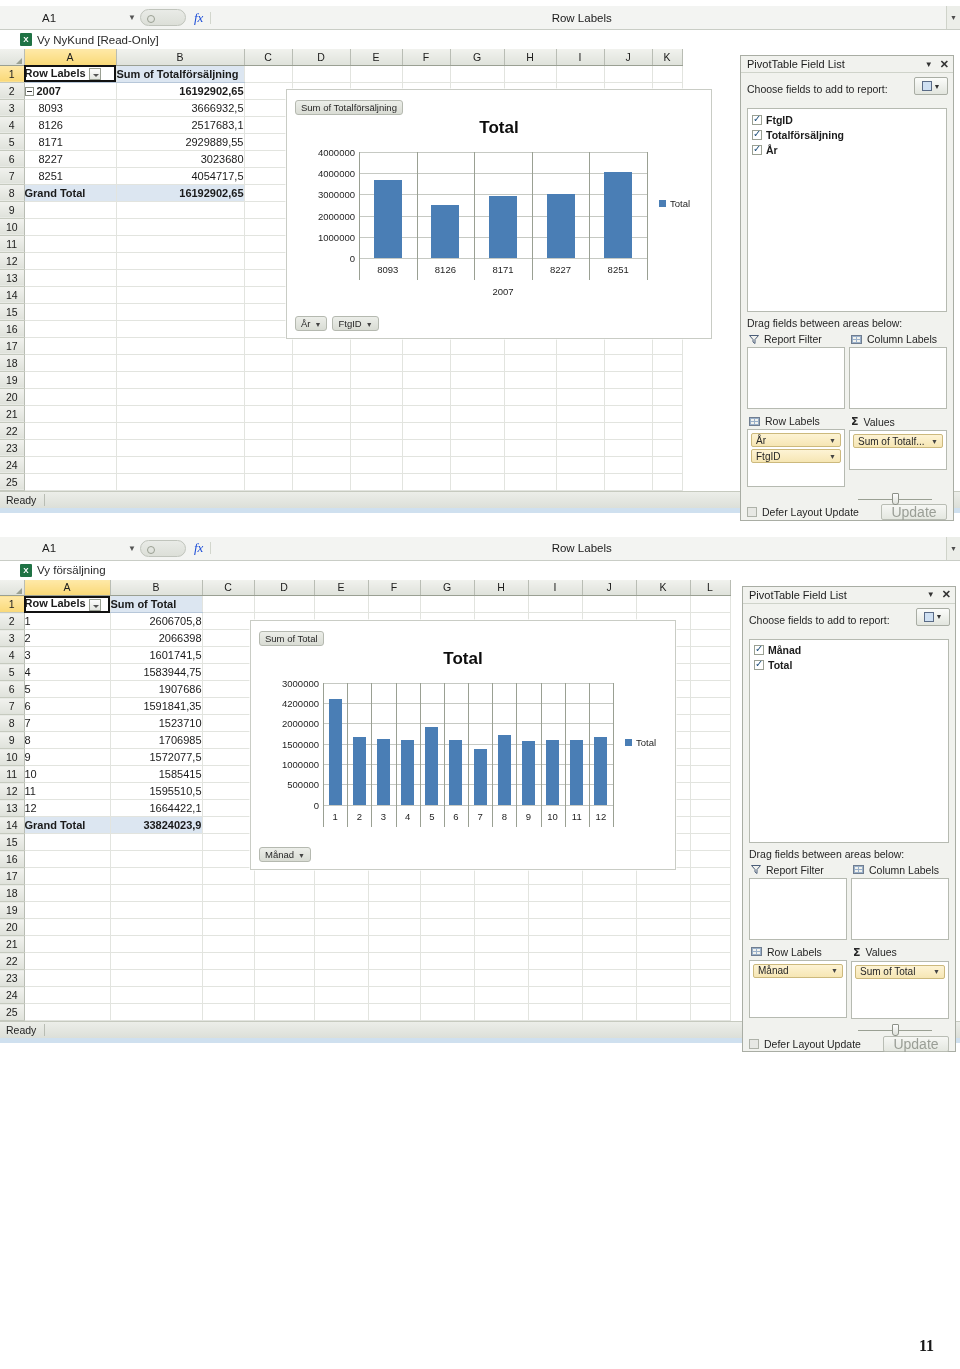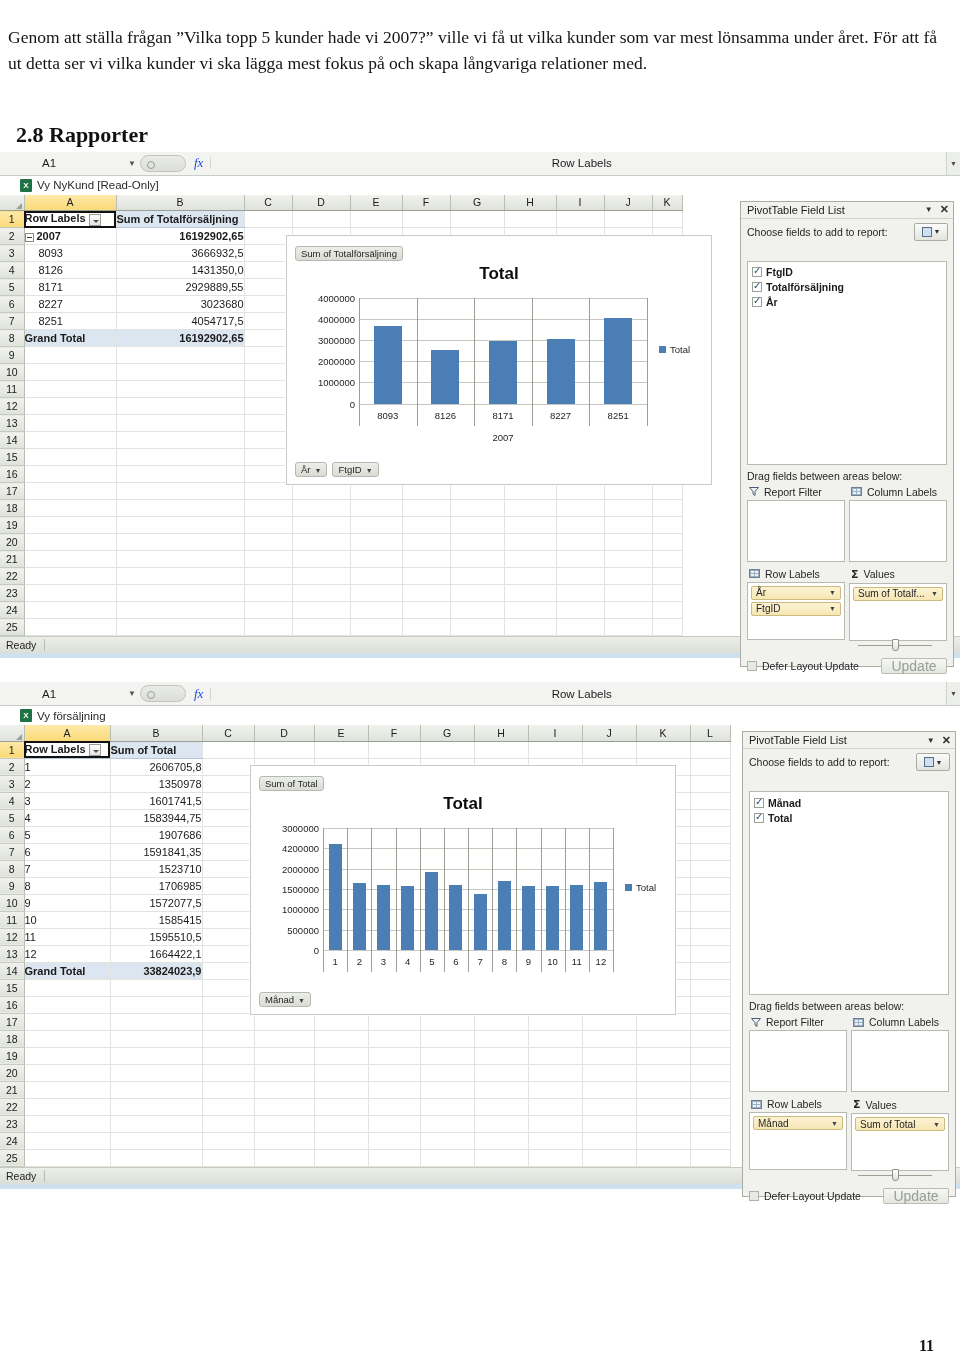--- a/index.html
+++ b/index.html
@@ -215,21 +215,21 @@
   }
   .fp-title {
     display:flex; align-items:center;
     height:17px; padding:0 4px 0 6px;
     font-size:11px; color:#1c1c1c;
     border-bottom:1px solid #cfd3ca;
   }
   .fp-title .sp { margin-left:auto; display:flex; gap:7px; align-items:center; }
   .fp-title .cv { font-size:8px; color:#333; }
   .fp-title .cx { font-size:11px; color:#333; font-weight:bold; }
-  .fp-sub { display:flex; align-items:center; padding:4px 5px 20px 6px; }
+  .fp-sub { display:flex; align-items:flex-end; padding:4px 5px 13px 6px; }
   .fp-sub .lbl { font-size:10.5px; }
   .toolbtn {
     margin-left:auto;
     width:34px; height:18px;
     background:linear-gradient(#fbfcfa,#e2e5de);
     border:1px solid #a9ada4; border-radius:2px;
     display:flex; align-items:center; justify-content:center; gap:2px;
   }
   .toolbtn .ic { width:10px; height:10px; border:1px solid #5a6b86; background:#cfe0f2; }
   .toolbtn .cv { font-size:7px; color:#333; }
@@ -314,22 +314,20 @@
 
   .pagenum {
     position:absolute; right:26px; bottom:14px;
     font-family:"Liberation Serif",serif; font-size:16px; font-weight:bold; color:#1a1a1a;
   }
 </style>
 </head>
 <body>
 
 <div class="doc-body">
-  <p class="para">Genom att ställa frågan ”Vilka topp 5 kunder hade vi 2007?” ville vi få ut vilka kunder som var mest lönsamma under året. För att få ut detta ser vi vilka kunder vi ska lägga mest fokus på och skapa långvariga relationer med.</p>
-  <h2 class="section-head">2.8 Rapporter</h2>
 </div>
 
 <div class="xl" id="xl1">
 
   <div class="xl-formulabar">
     <div class="namebox">
       <span>A1</span>
       <span class="nb-arrow">▼</span>
     </div>
     <div class="fb-pill"></div>
@@ -399,21 +397,21 @@
               <td class="cell"></td>
               <td class="cell"></td>
               <td class="cell"></td>
               <td class="cell"></td>
               <td class="cell"></td>
               <td class="cell"></td>
             </tr>
             <tr>
               <td class="rowhead">4</td>
               <td class="cell indent">8126</td>
-              <td class="cell num">1431350,0</td>
+              <td class="cell num">2517683,1</td>
               <td class="cell"></td>
               <td class="cell"></td>
               <td class="cell"></td>
               <td class="cell"></td>
               <td class="cell"></td>
               <td class="cell"></td>
               <td class="cell"></td>
               <td class="cell"></td>
               <td class="cell"></td>
             </tr>
@@ -822,21 +820,21 @@
                   <span>FtgID</span>
                   <span class="cap">▼</span>
                 </div>
               </div>
             </div>
             <div>
               <div class="area-h">
                 <span class="sigma">Σ</span>
                 <span>Values</span>
               </div>
-              <div class="areabox" style="height:58px">
+              <div class="areabox" style="height:40px">
                 <div class="pill">
                   <span>Sum of Totalf...</span>
                   <span class="cap">▼</span>
                 </div>
               </div>
             </div>
           </div>
         <div class="fp-foot">
           <span class="chk2"></span>
           <span>Defer Layout Update</span>
@@ -926,21 +924,21 @@
               <td class="cell"></td>
               <td class="cell"></td>
               <td class="cell"></td>
               <td class="cell"></td>
               <td class="cell"></td>
               <td class="cell"></td>
             </tr>
             <tr>
               <td class="rowhead">3</td>
               <td class="cell">2</td>
-              <td class="cell num">1350978</td>
+              <td class="cell num">2066398</td>
               <td class="cell"></td>
               <td class="cell"></td>
               <td class="cell"></td>
               <td class="cell"></td>
               <td class="cell"></td>
               <td class="cell"></td>
               <td class="cell"></td>
               <td class="cell"></td>
               <td class="cell"></td>
               <td class="cell"></td>

